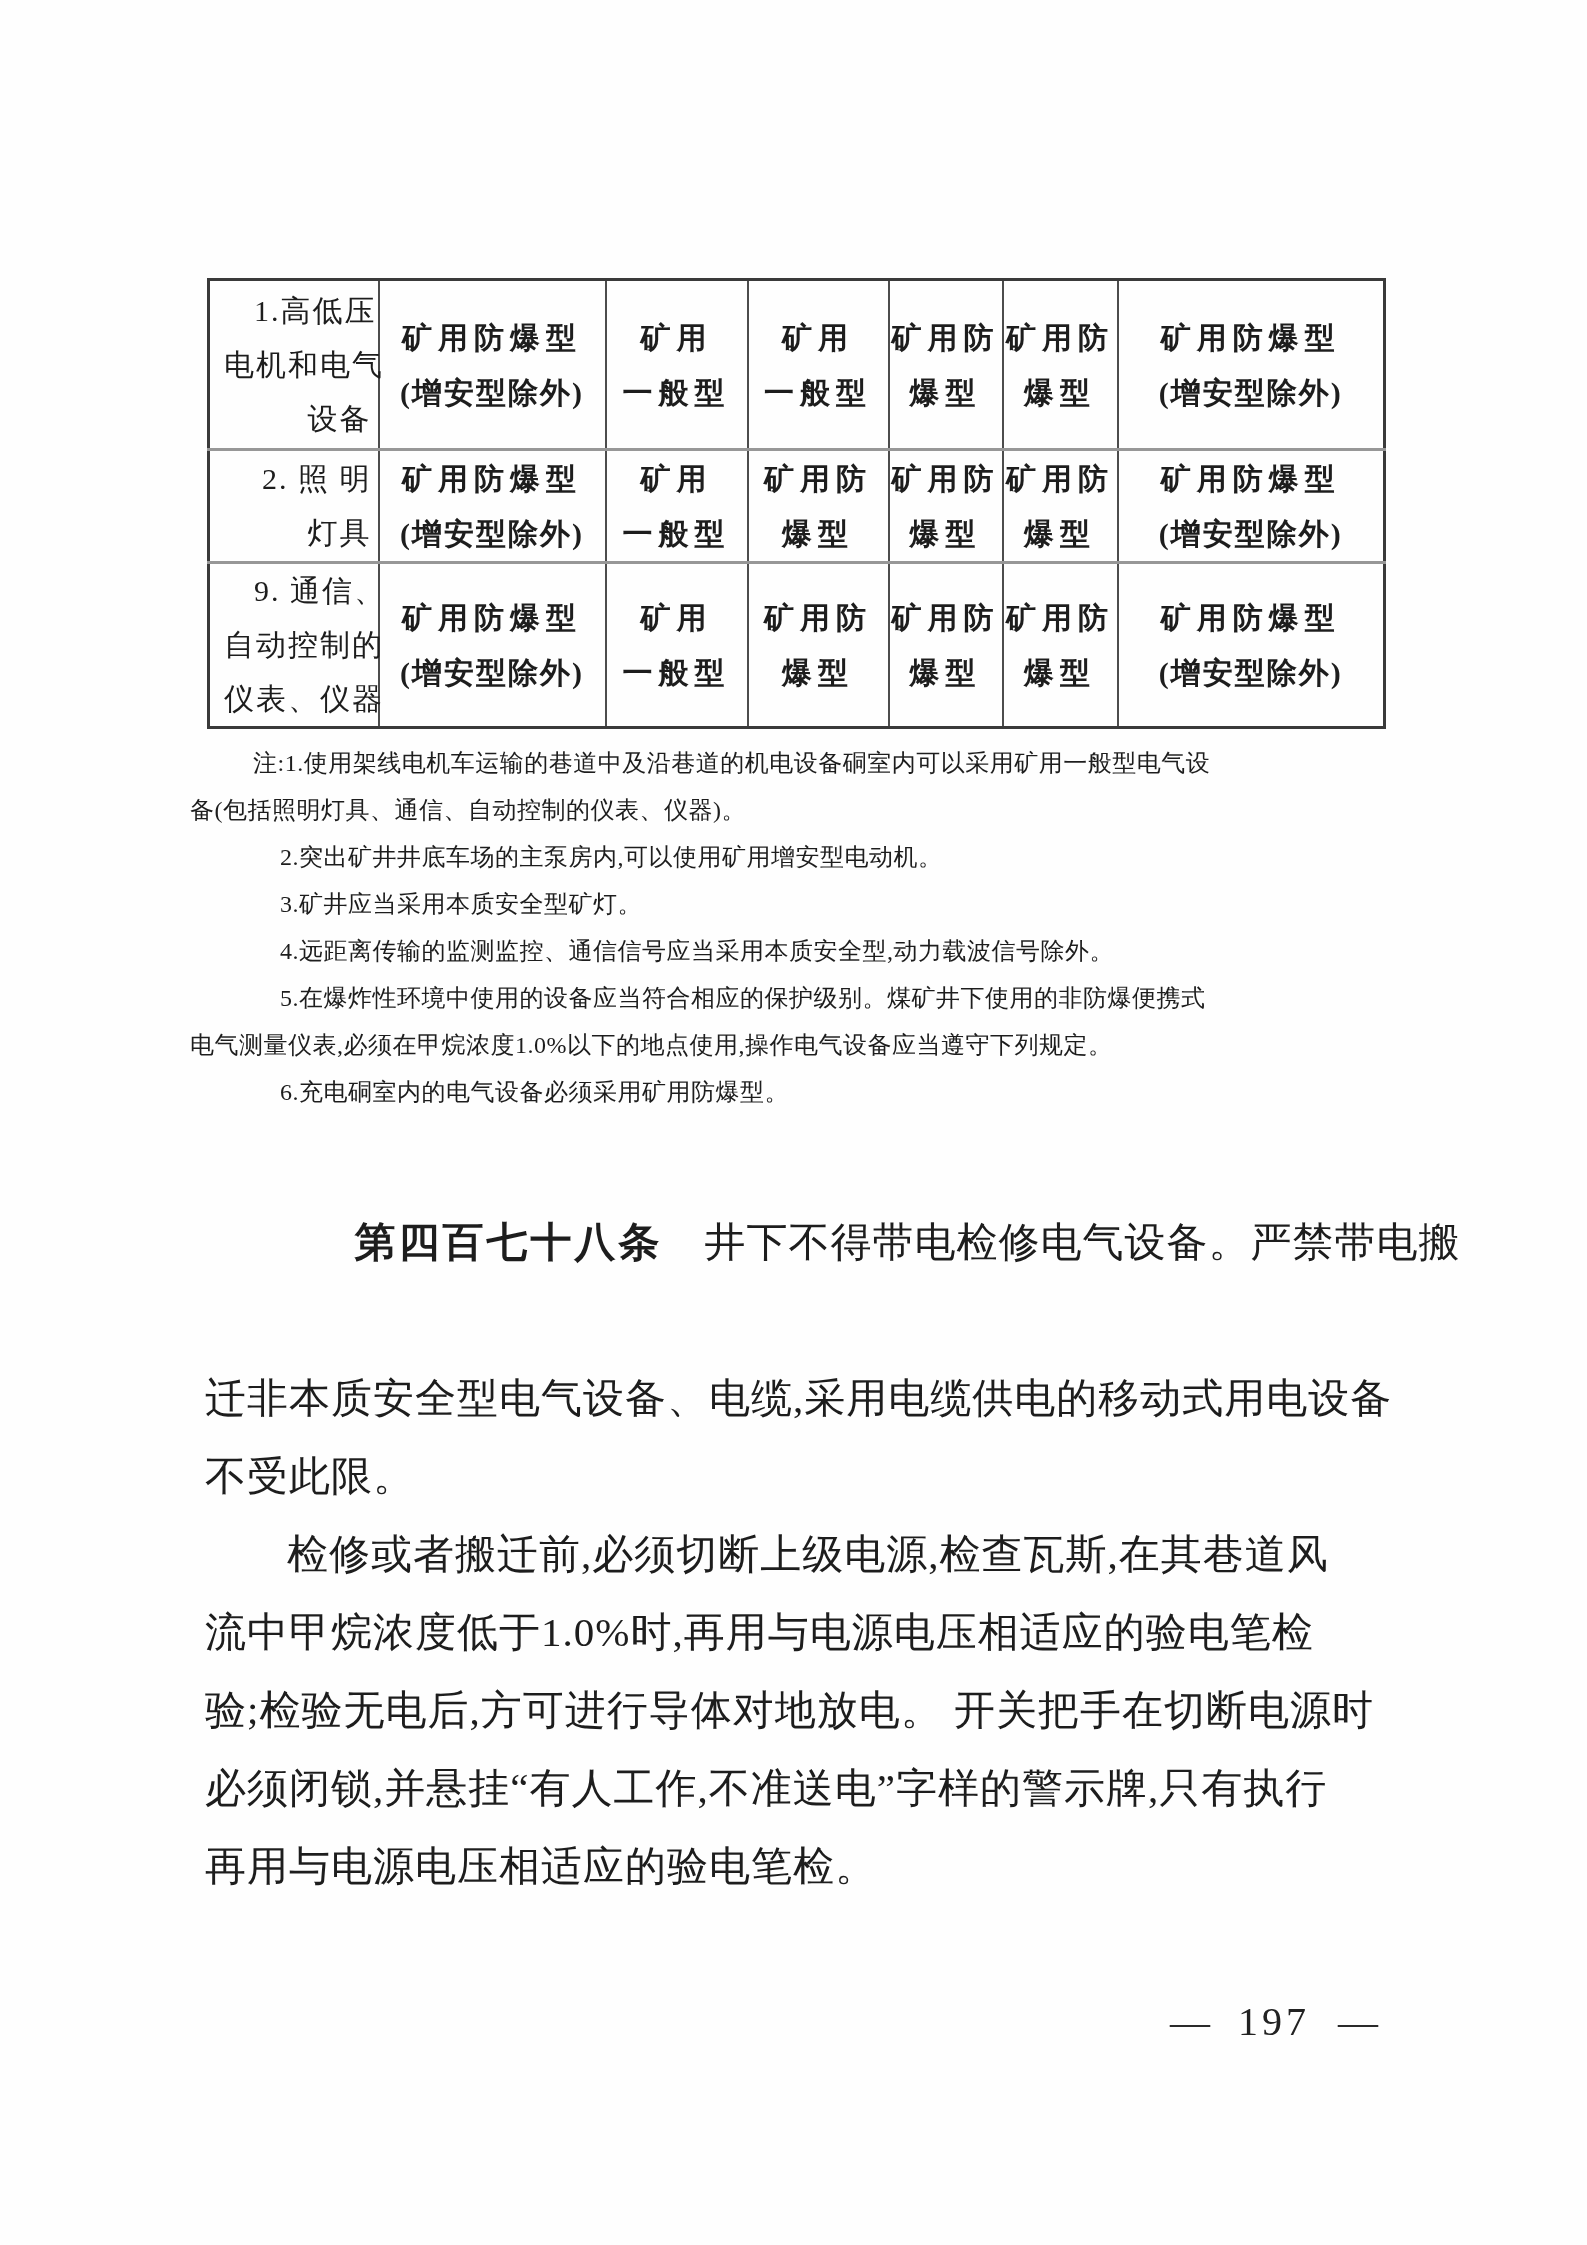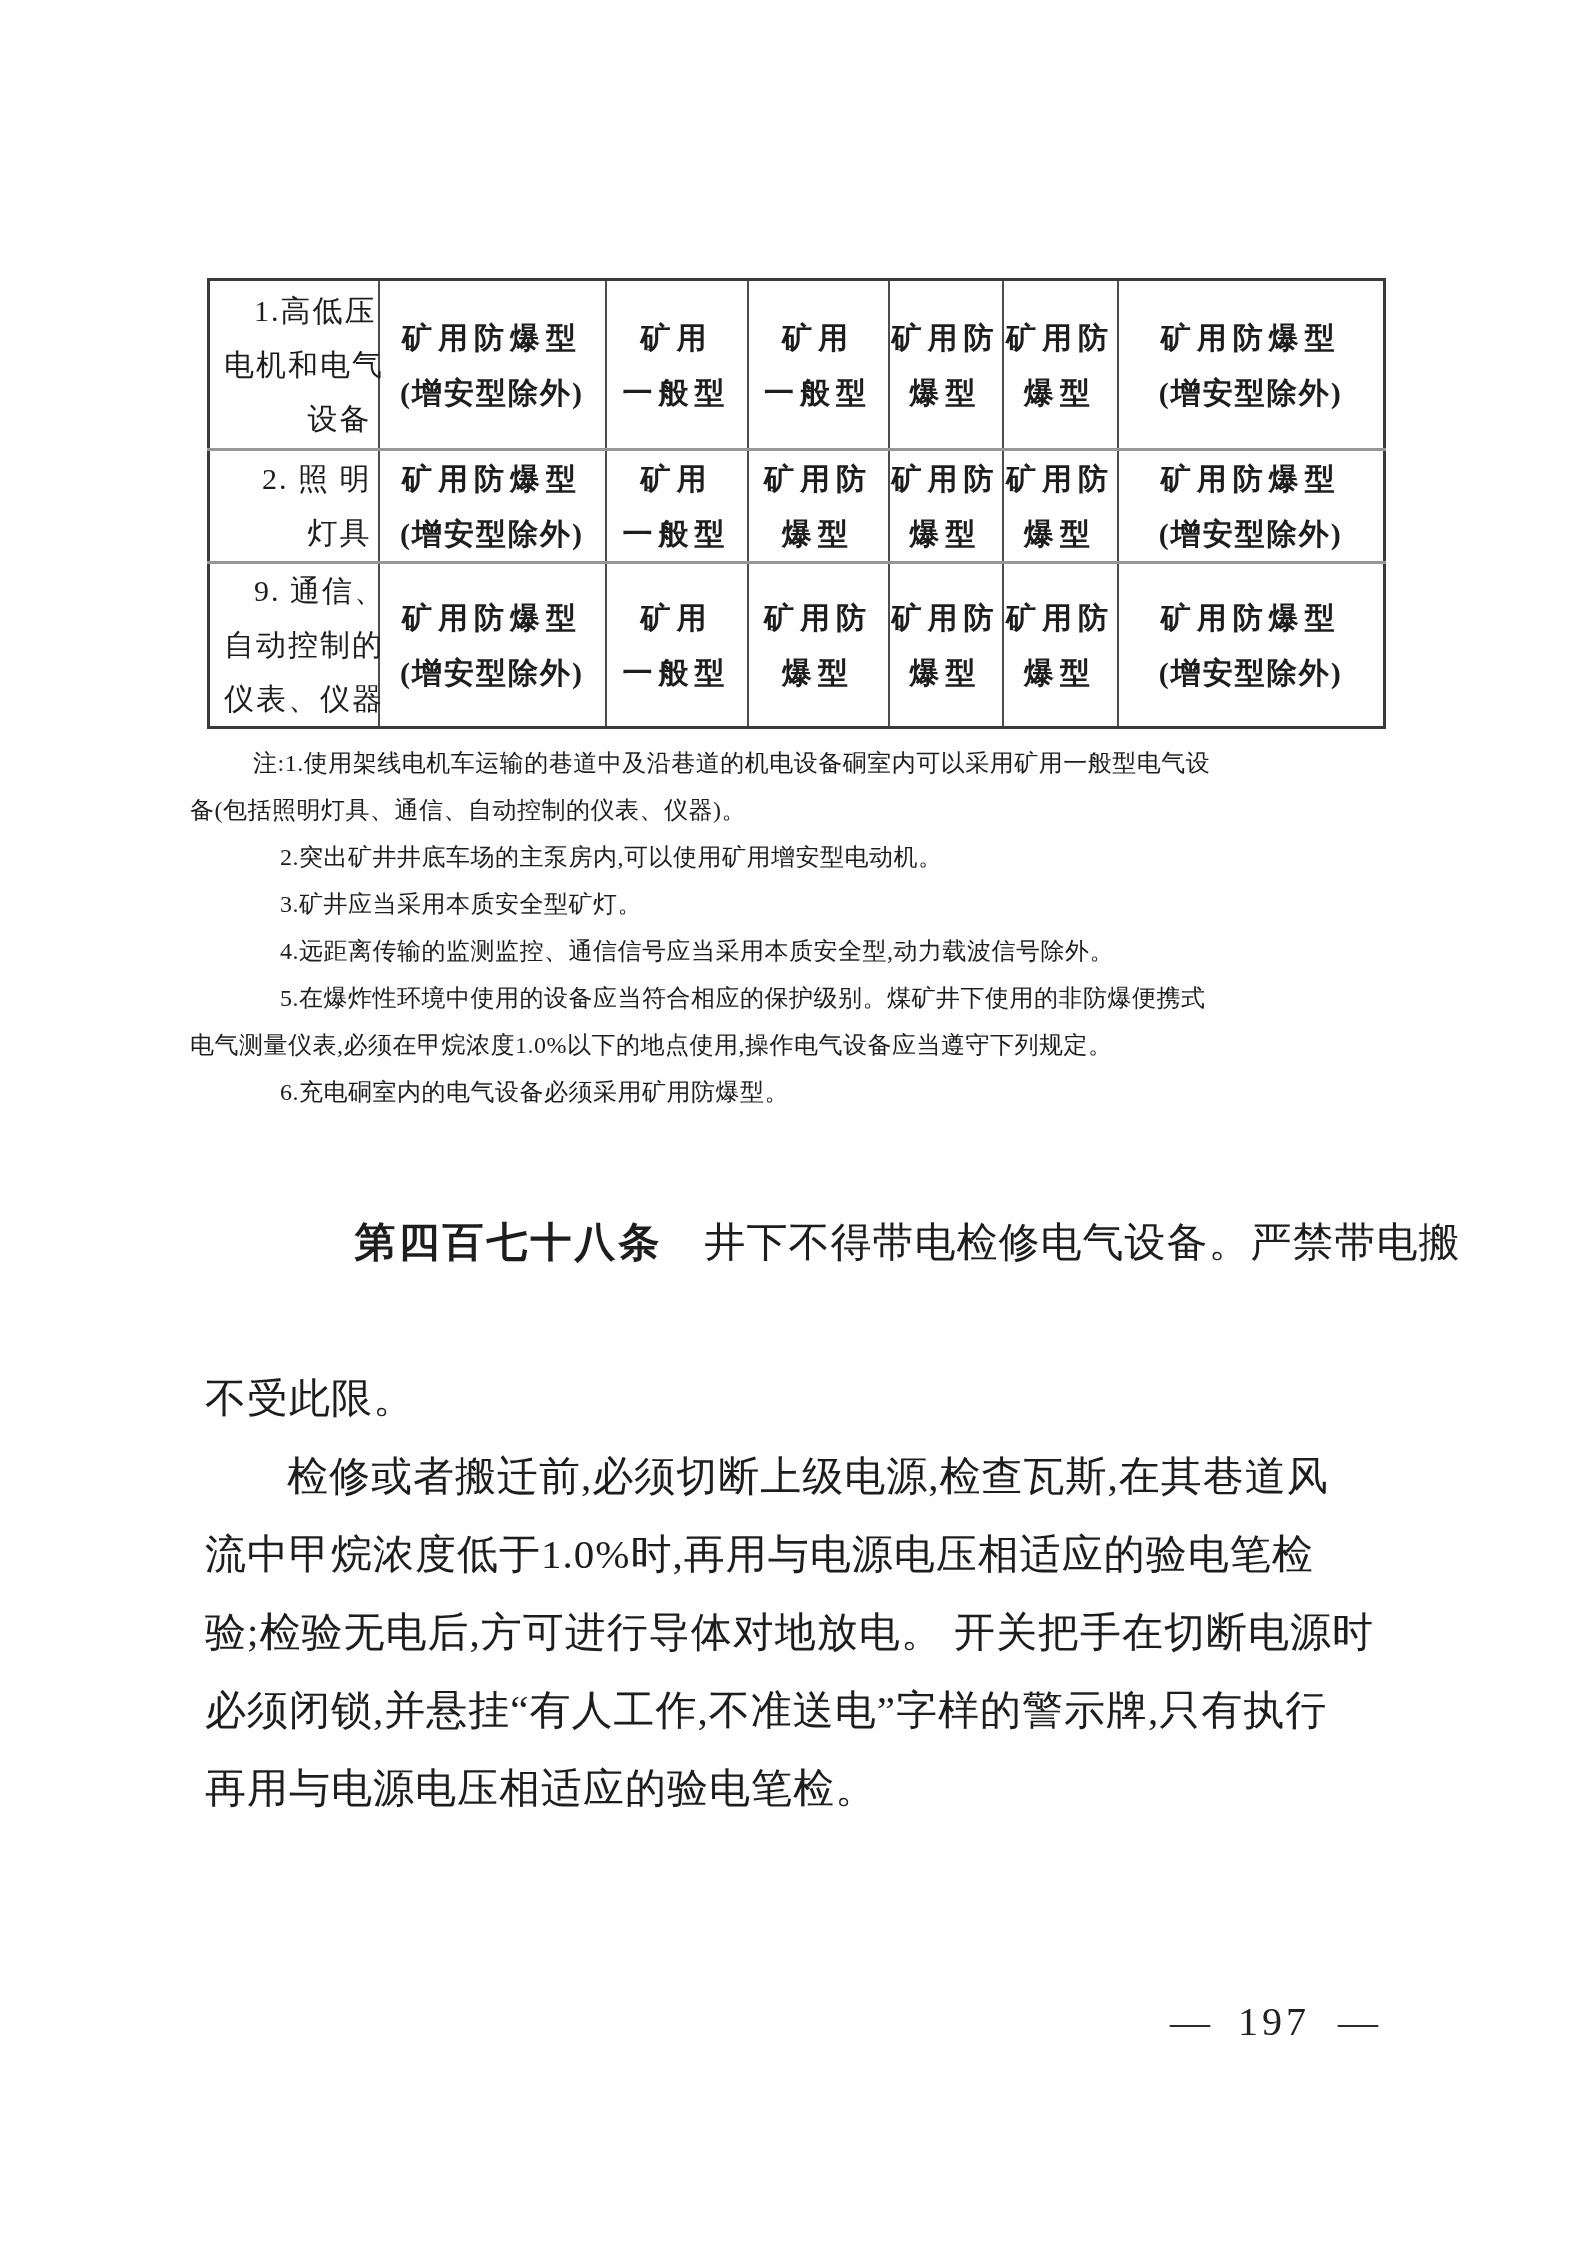--- a/index.html
+++ b/index.html
@@ -188,20 +188,21 @@
     <div class="note-line ind3">4.远距离传输的监测监控、通信信号应当采用本质安全型,动力载波信号除外。</div>
     <div class="note-line ind3">5.在爆炸性环境中使用的设备应当符合相应的保护级别。煤矿井下使用的非防爆便携式</div>
     <div class="note-line">电气测量仪表,必须在甲烷浓度1.0%以下的地点使用,操作电气设备应当遵守下列规定。</div>
     <div class="note-line ind3">6.充电硐室内的电气设备必须采用矿用防爆型。</div>
   </div>
 
   <div class="art art-478">
     <div class="b-line ind">
       <span class="art-head">第四百七十八条</span><span class="gap"></span><span>井下不得带电检修电气设备。严禁带电搬</span>
     </div>
+    <div class="b-line">迁非本质安全型电气设备、电缆,采用电缆供电的移动式用电设备</div>
     <div class="b-line">不受此限。</div>
     <div class="b-line ind">检修或者搬迁前,必须切断上级电源,检查瓦斯,在其巷道风</div>
     <div class="b-line">流中甲烷浓度低于1.0%时,再用与电源电压相适应的验电笔检</div>
     <div class="b-line">验;检验无电后,方可进行导体对地放电。 开关把手在切断电源时</div>
     <div class="b-line">必须闭锁,并悬挂“有人工作,不准送电”字样的警示牌,只有执行</div>
     <div class="b-line">再用与电源电压相适应的验电笔检。</div>
   </div>
 
 
   <div class="footer">

